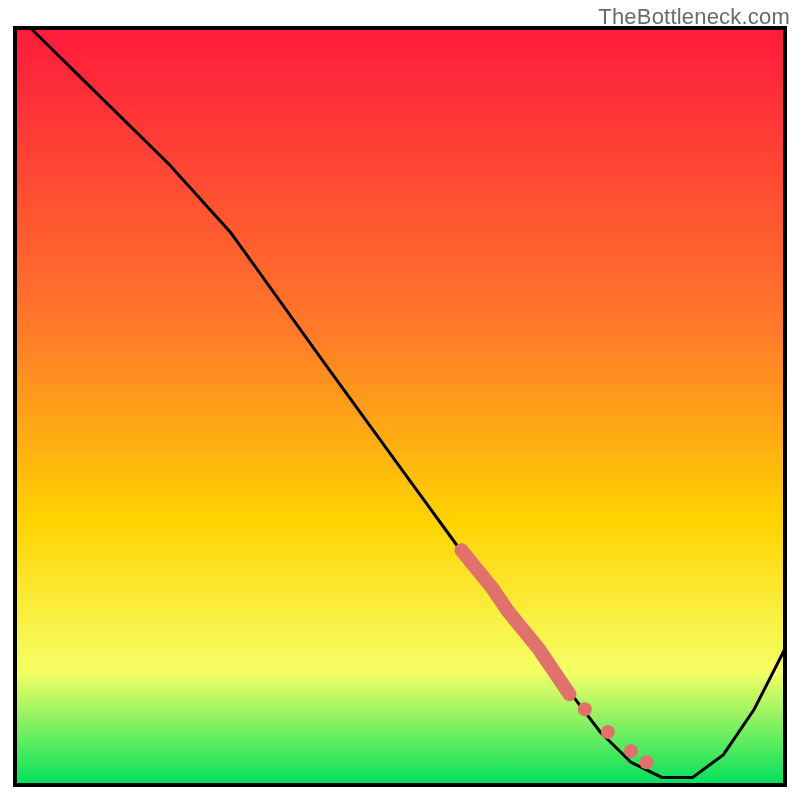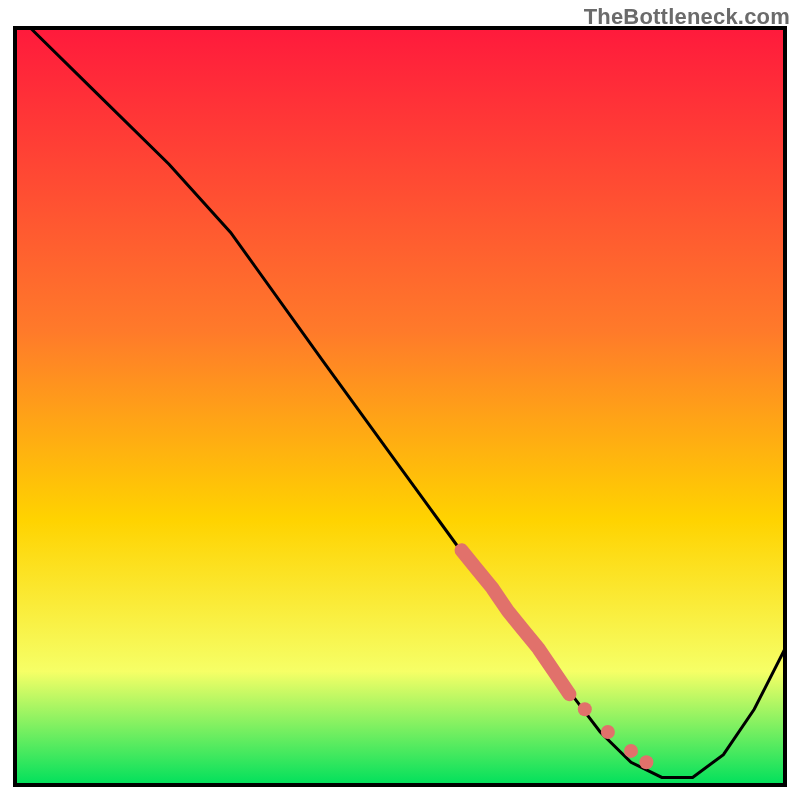--- a/index.html
+++ b/index.html
@@ -13,21 +13,21 @@
   .chart-wrap {
     position: relative;
     width: 800px;
     height: 800px;
   }
   .watermark {
     position: absolute;
     top: 4px;
     right: 10px;
     font-size: 22px;
-    font-weight: bold;
+    font-weight: normal;
     color: #6b6b6b;
     letter-spacing: 0.2px;
     z-index: 10;
   }
   svg.chart {
     position: absolute;
     left: 0;
     top: 0;
   }
 </style>

